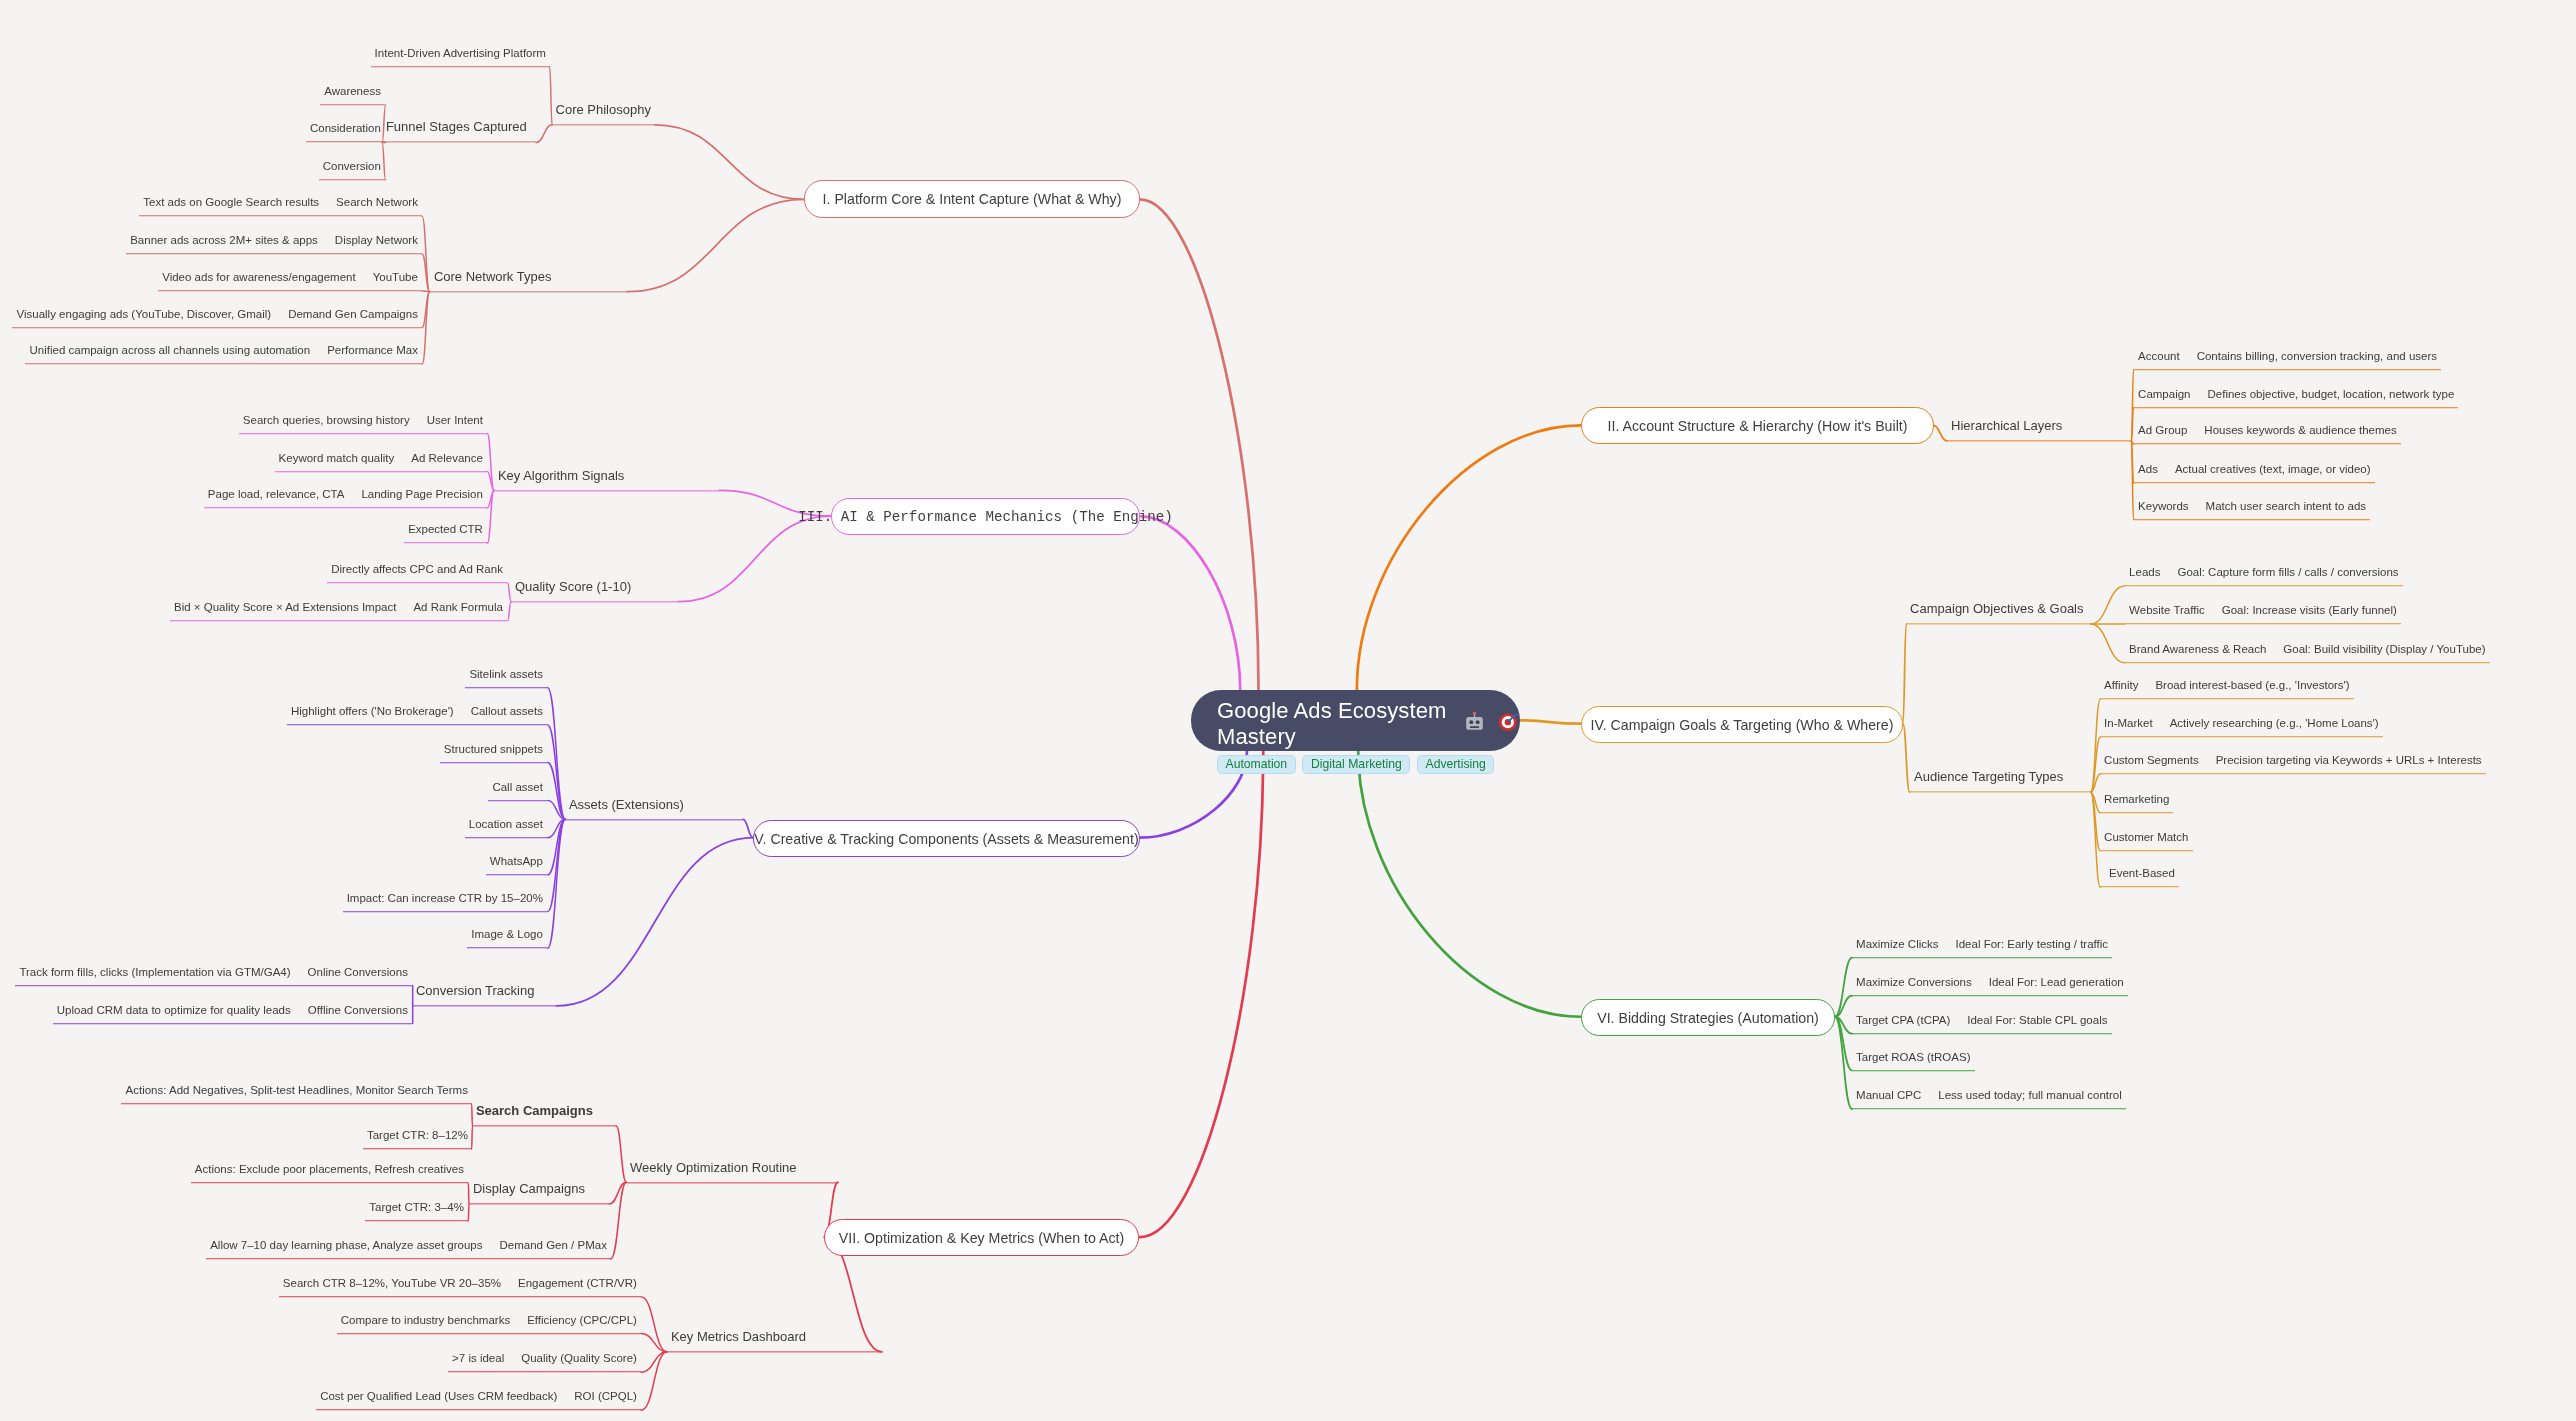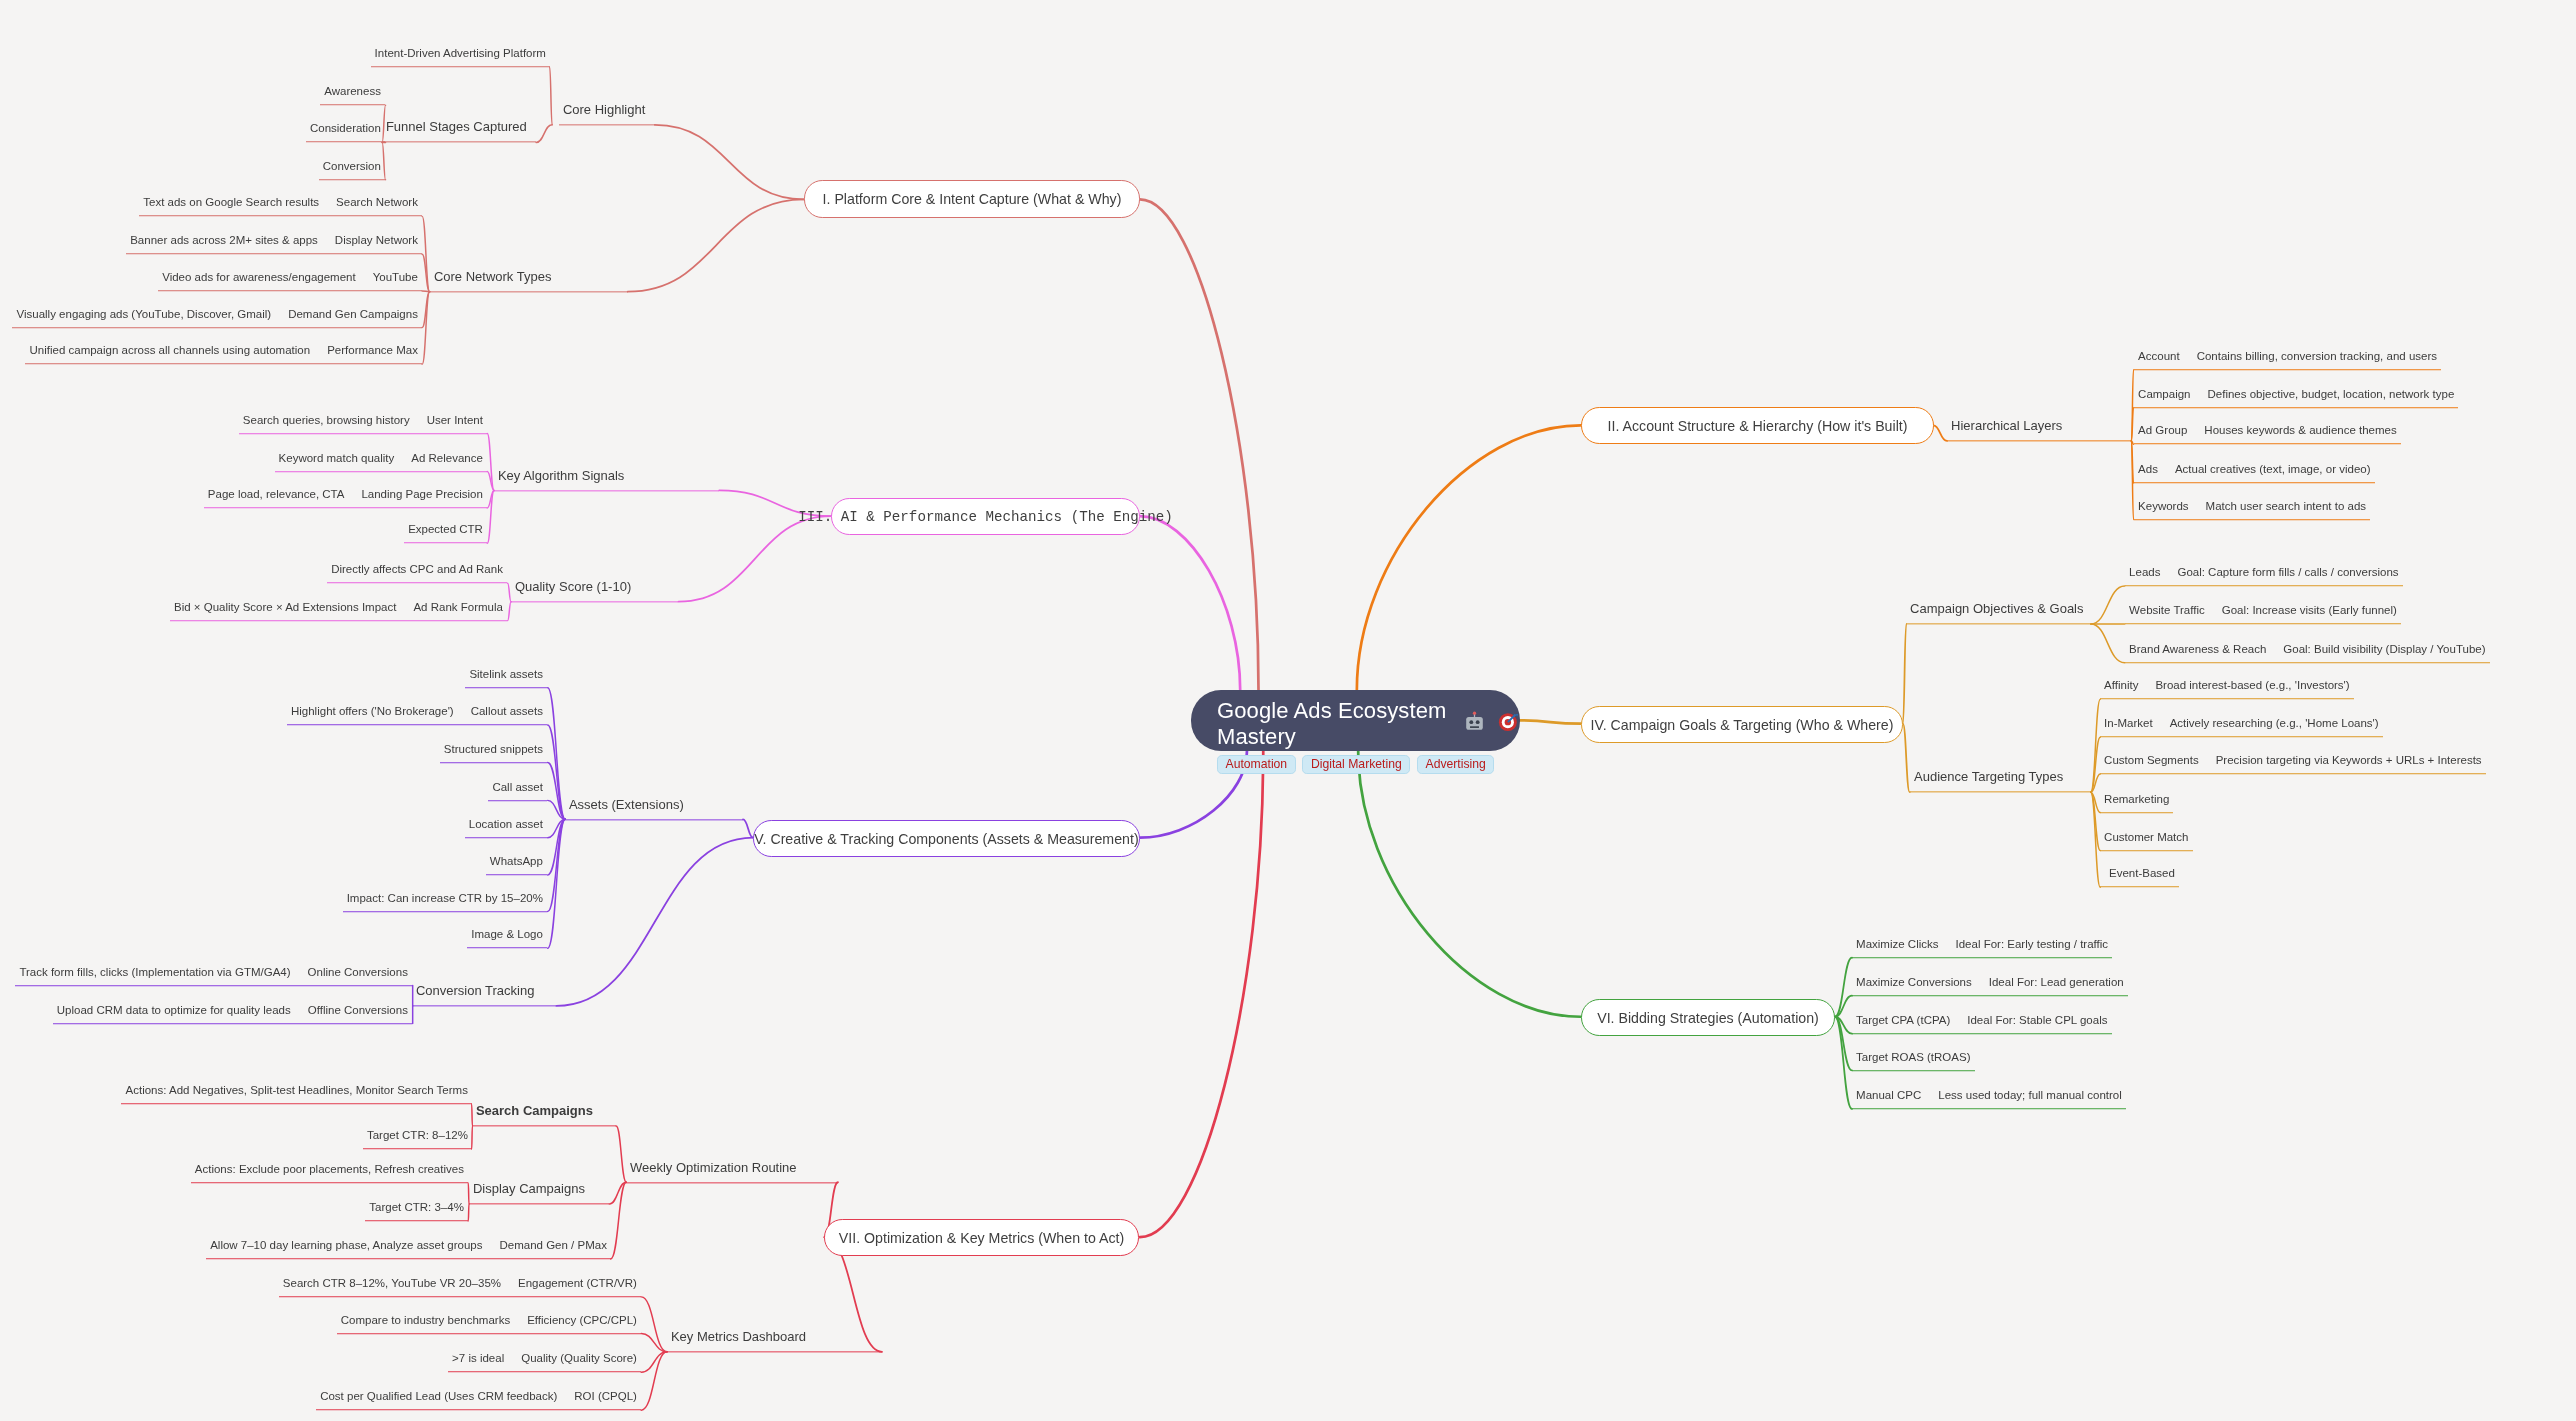--- a/index.html
+++ b/index.html
@@ -40,21 +40,21 @@
 
   
   .root{
     position:absolute;left:1191px;top:690px;width:329px;height:61px;
     background:#474b66;border-radius:30px;color:#fff;
     box-sizing:border-box;padding:8.1px 0 0 26px;
   }
   .root-title{display:flex;align-items:center;gap:11px;font-size:22px;font-weight:500;letter-spacing:0.1px;}
   .root-tags{display:flex;gap:6.8px;margin-top:4.7px;}
   .tag{
-    background:#cfe9f5;color:#b91c1c;font-size:12.2px;
+    background:#cfe9f5;color:#15803d;font-size:12.2px;
     padding:1.4px 7.5px;border-radius:4.7px;border:0.7px solid #b5dcee;
   }
 </style>
 </head>
 <body>
 
 <div id="canvas">
   <svg id="links" width="2576" height="1421" viewBox="0 0 3797 2095">
       <path d="M1855 1017 C 1855 655.5, 1767.5 294, 1680 294" fill="none" stroke="#d6716d" stroke-width="4" stroke-linecap="round"></path>
       <path d="M1185 294 C 1075 294, 1075 184, 965 184" fill="none" stroke="#d6716d" stroke-width="2.6" stroke-linecap="round"></path>
@@ -158,21 +158,21 @@
     <div class="root-tags">
       <span class="tag">Automation</span>
       <span class="tag">Digital Marketing</span>
       <span class="tag">Advertising</span>
     </div>
   </div>
 <div class="box" style="--c: #d6716d; left: 804px; top: 180px; width: 336px; height: 38px;">
       <span>I. Platform Core &amp; Intent Capture (What &amp; Why)</span>
     </div>
     <div class="lnode parent single-L" style="--c: #d6716d; top: 125px; right: 1921px; min-width: 88px;">
-      <span>Core Highlight</span>
+      <span>Core Philosophy</span>
     </div>
     <div class="lnode leaf single-L" style="--c: #d6716d; top: 67px; right: 2026px;">
       <span>Intent-Driven Advertising Platform</span>
     </div>
     <div class="lnode parent single-L" style="--c: #d6716d; top: 142px; right: 2040px; min-width: 146px;">
       <span>Funnel Stages Captured</span>
     </div>
     <div class="lnode leaf single-L" style="--c: #d6716d; top: 105px; right: 2191px;">
       <span>Awareness</span>
     </div>

